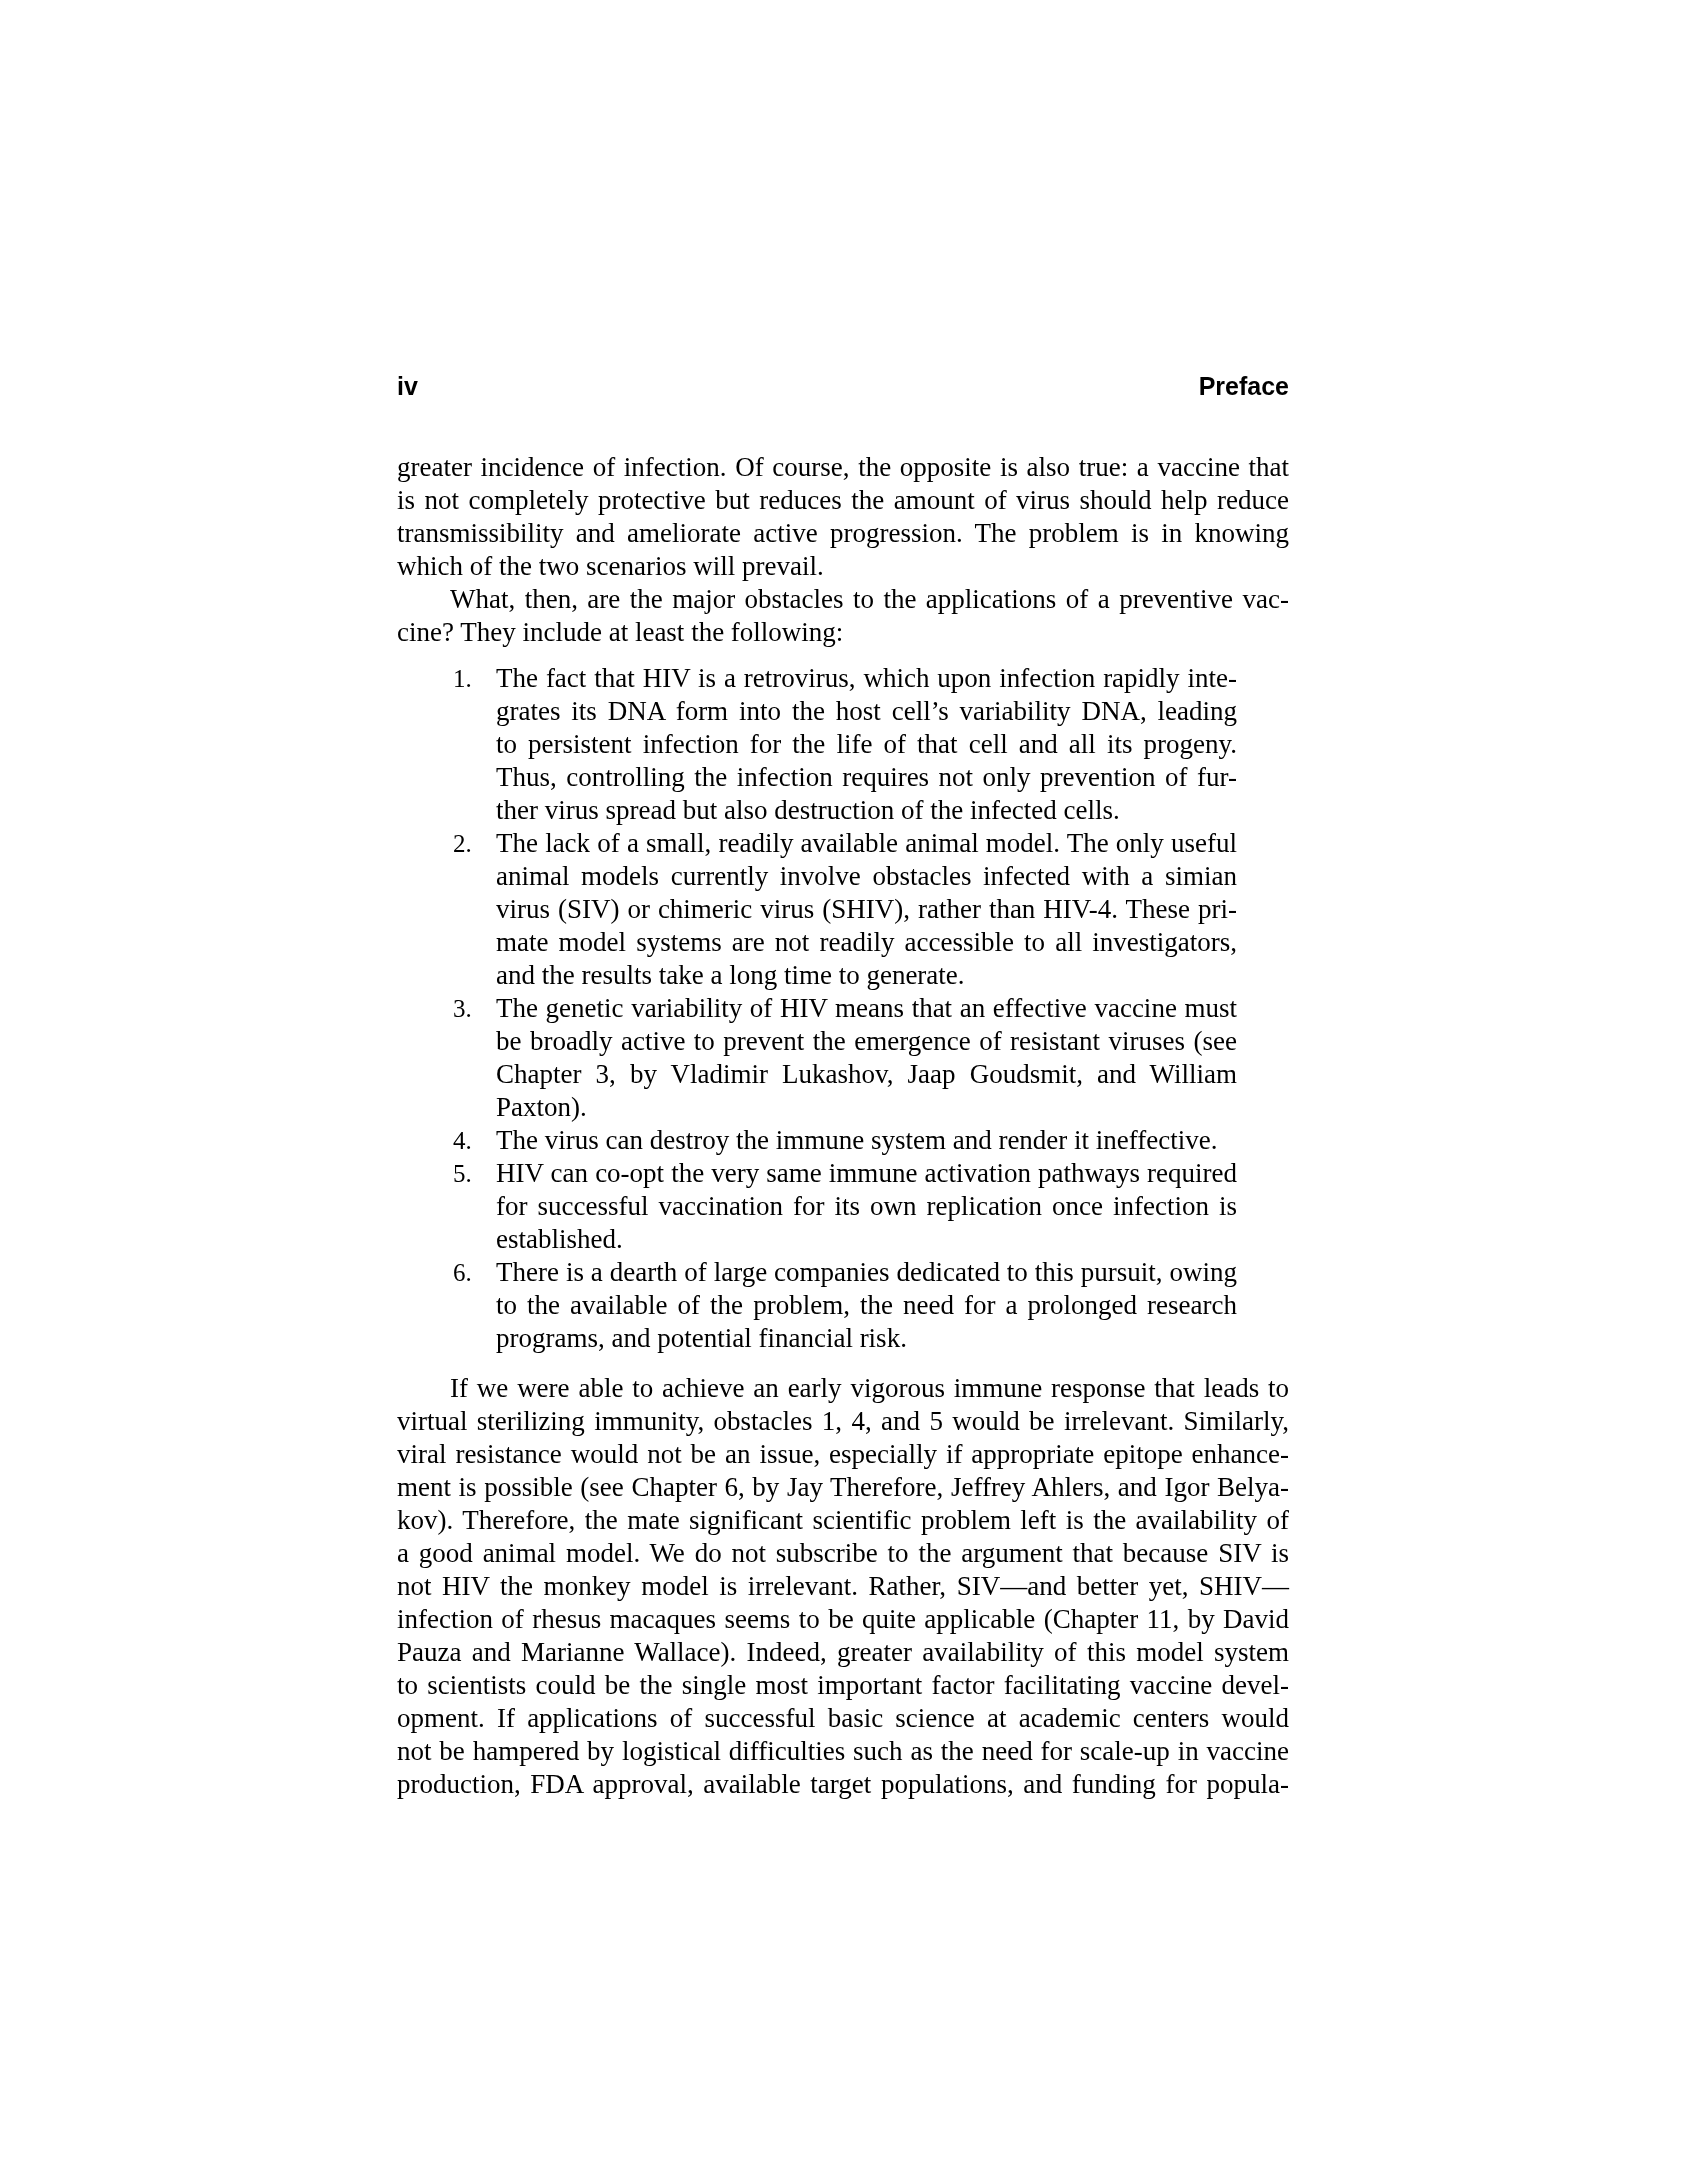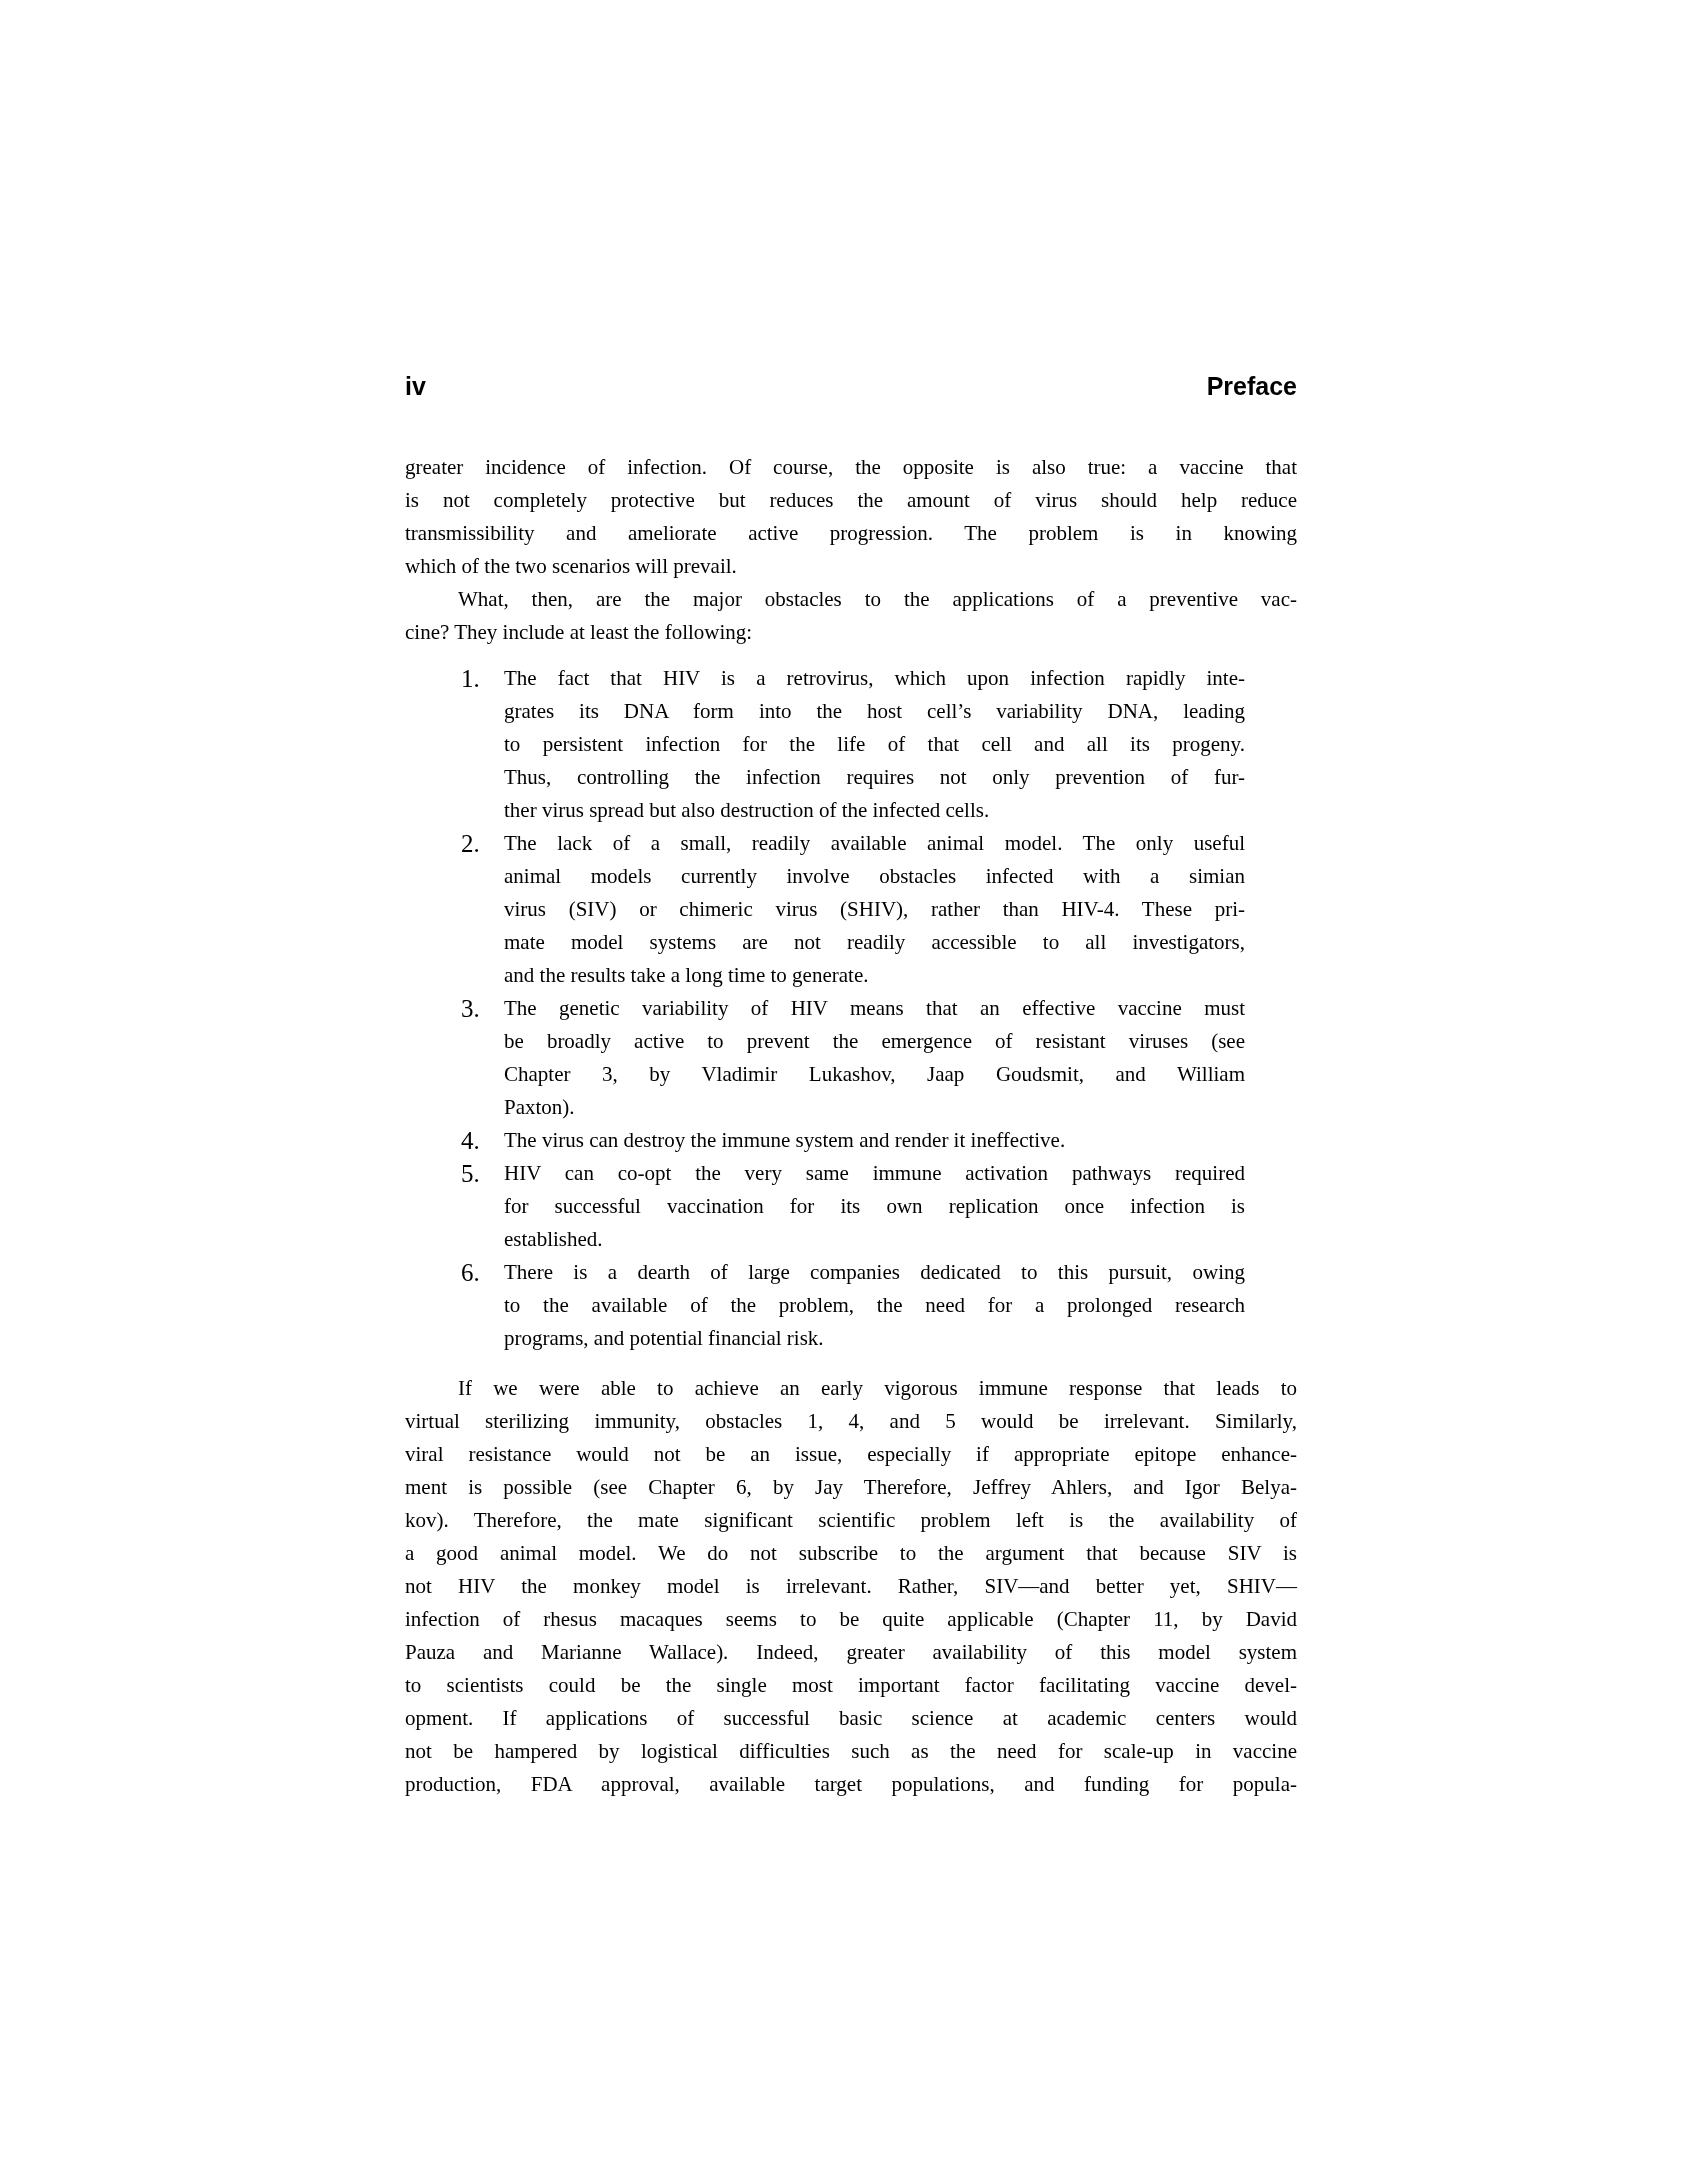--- a/index.html
+++ b/index.html
@@ -10,41 +10,40 @@
   .page {
     position: relative;
     width: 1687px;
     height: 1967px;
     background: #ffffff;
     color: #000000;
     font-family: "Liberation Serif", "DejaVu Serif", serif;
     overflow: hidden;
     box-sizing: border-box;
     padding-top: 370px;
-    padding-left: 8px;
   }
   .running-head {
     width: 892px;
     margin-left: 397px;
     display: flex;
     justify-content: space-between;
     align-items: baseline;
     font-family: "Liberation Sans", "DejaVu Sans", sans-serif;
     font-weight: bold;
     font-size: 25px;
     line-height: 33px;
   }
   .page-content {
     width: 892px;
     margin-left: 397px;
     margin-top: 48px;
   }
   .para { margin: 0; }
   .text-line {
-    font-size: 21px;
+    font-size: 27px;
     line-height: 33px;
     text-align: justify;
     text-align-last: justify;
     white-space: normal;
   }
   .text-line.end { text-align-last: left; }
   .text-line.indent { text-indent: 53px; }
   .numbered-list { margin: 13.2px 0 17px 0; }
   .list-item {
     position: relative;

